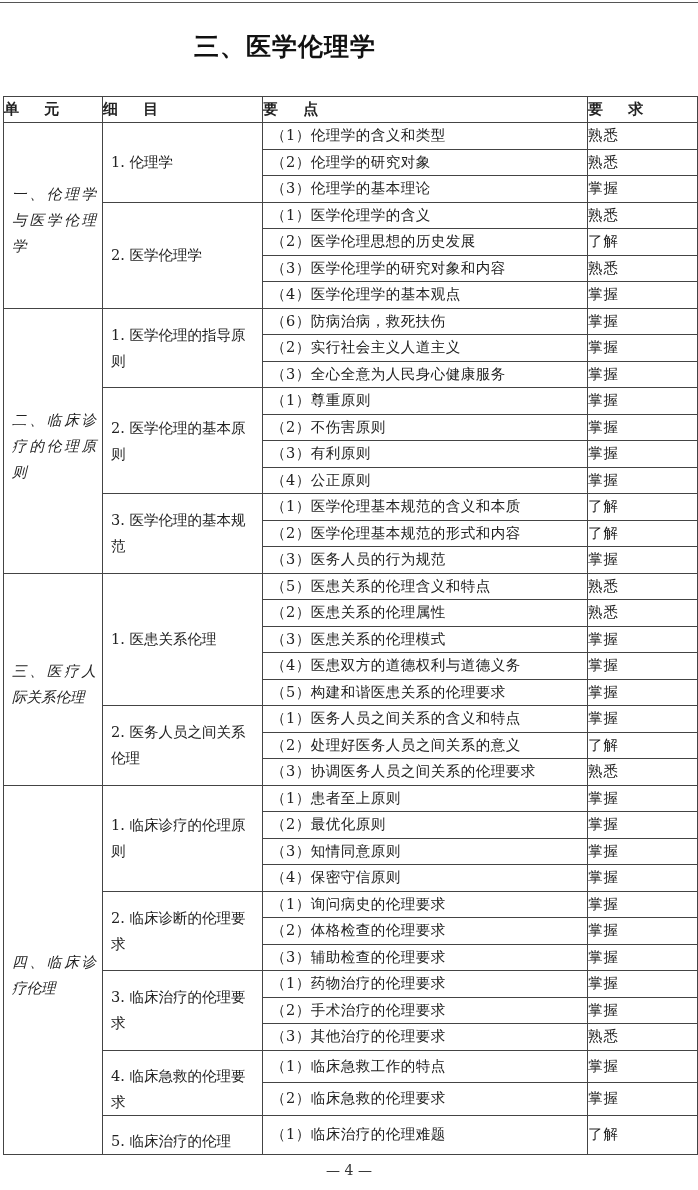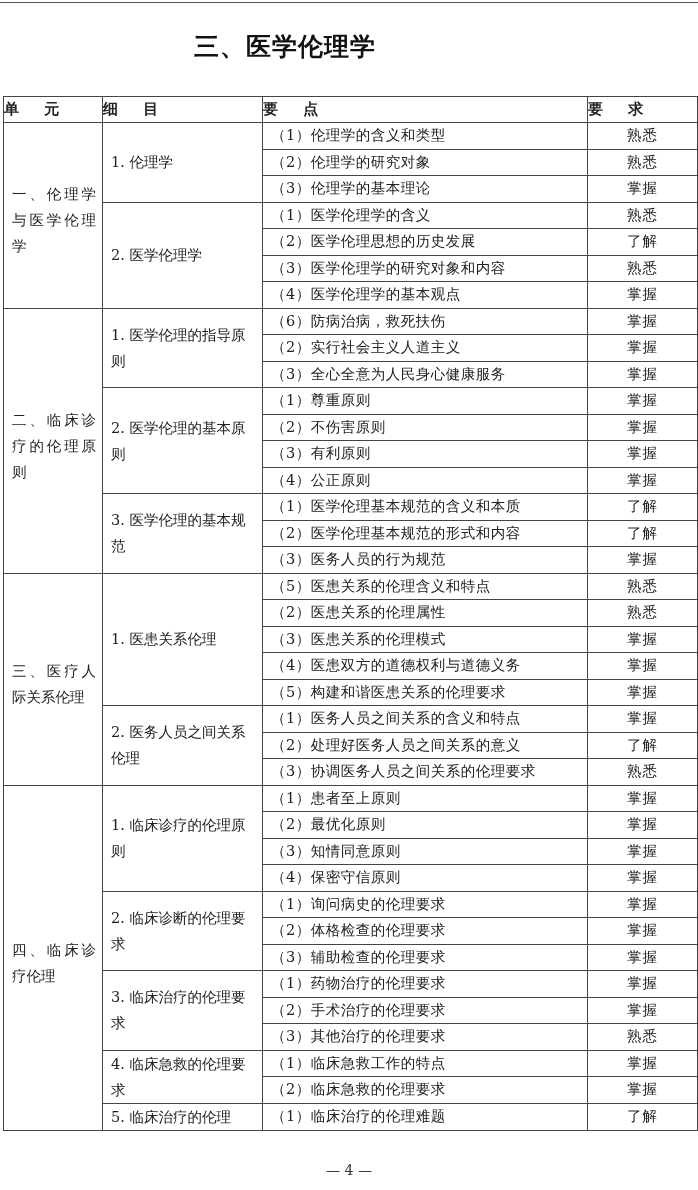--- a/index.html
+++ b/index.html
@@ -8,24 +8,24 @@
   .top-rule { position: absolute; left: 0; top: 2px; width: 698px; height: 1px; background: #555; }
   .title { position: absolute; left: 0; top: 30px; width: 570px; text-align: center;
            font-family: "DejaVu Sans", "Liberation Sans", sans-serif; font-weight: bold;
            font-size: 25px; letter-spacing: 1px; color: #111; }
   table { position: absolute; left: 3px; top: 96px; border-collapse: collapse; table-layout: fixed;
           width: 694px; font-size: 14.5px; }
   td, th { border: 1.3px solid #444; padding: 0; }
   th { height: 25px; font-weight: bold; font-family: "DejaVu Sans", "Liberation Sans", sans-serif;
        font-size: 15px; text-align: left; letter-spacing: 10px; }
   td.pt { height: 25.5px; padding-left: 8px; white-space: nowrap; letter-spacing: 0.5px; }
-  td.rq { text-align: center; letter-spacing: 1px; }
-  td.unit { vertical-align: middle; padding: 10px 6px 0 8px; line-height: 26px; text-align: justify; text-align-last: left; }
+  td.rq { letter-spacing: 1px; }
+  td.unit { vertical-align: middle; padding: 10px 6px 0 8px; line-height: 26px; text-align: justify; text-align-last: left; font-style: italic; }
   td.sub { vertical-align: middle; padding: 0 6px 0 8px; line-height: 26px; }
-  td.sub.top { vertical-align: top; padding-top: 0; }
+  td.sub.top { vertical-align: top; padding-top: 12px; }
   .pagenum { position: absolute; left: 0; top: 1162px; width: 698px; text-align: center; font-size: 14px; color: #333; }
 </style>
 </head>
 <body>
 
 <div class="top-rule"></div>
 <div class="title">三、医学伦理学</div>
 
 <table>
   <colgroup>

